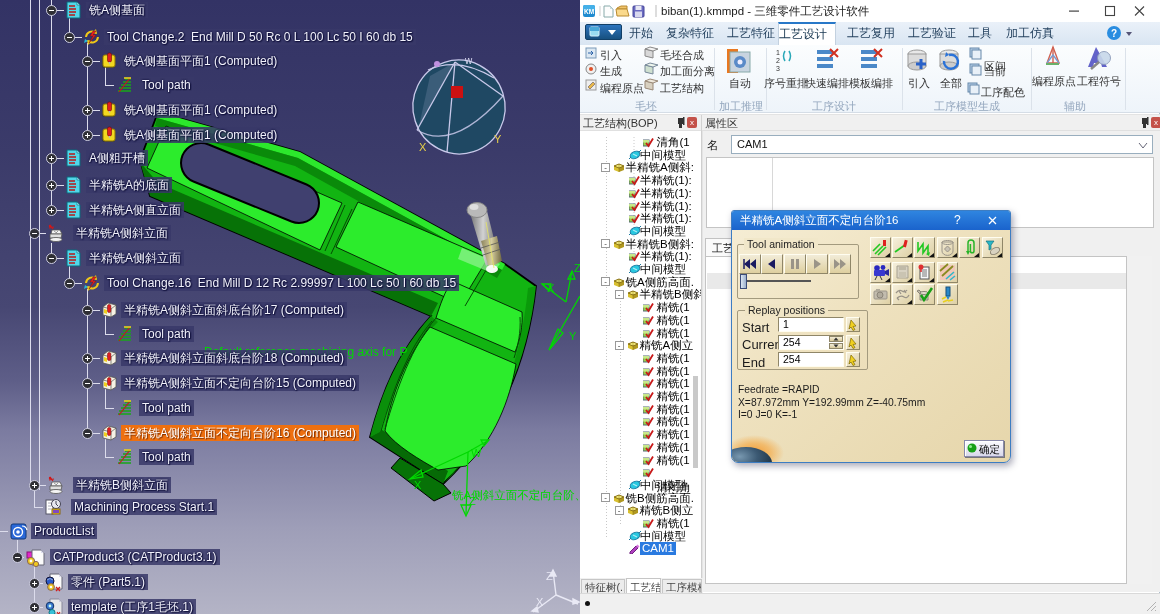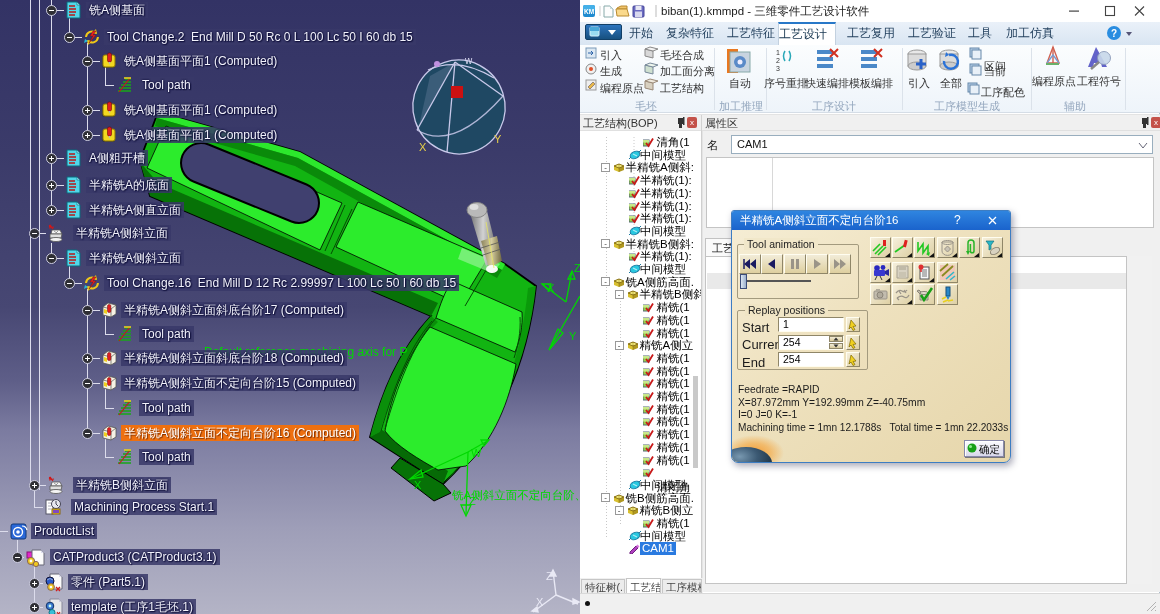--- a/index.html
+++ b/index.html
@@ -906,21 +906,20 @@
           </svg></div>
   <div class="ibtn" style="left:114px;top:123.5px;width:14px;height:15px"><svg width="12" height="13">
             <path d="M4 1l5 6-3 .5 2 3-2 1-2-3.5-2 2z" fill="#f0d020" stroke="#806800" stroke-width=".7"></path>
           </svg></div>
   <div class="ibtn" style="left:114px;top:140.5px;width:14px;height:15px"><svg width="12" height="13">
             <path d="M4 1l5 6-3 .5 2 3-2 1-2-3.5-2 2z" fill="#f0d020" stroke="#806800" stroke-width=".7"></path>
           </svg></div>
   <div class="dtext" style="left:6px;top:173px;font-size:10.3px">Feedrate =RAPID</div>
   <div class="dtext" style="left:6px;top:185.5px;font-size:10.3px">X=87.972mm Y=192.99mm Z=-40.75mm</div>
   <div class="dtext" style="left:6px;top:198px;font-size:10.3px">I=0 J=0 K=-1</div>
-  <div class="dtext" style="left:6px;top:210.5px;font-size:10.1px">Machining time = 1mn 12.1788s&nbsp;&nbsp; Total time = 1mn 22.2033s</div>
   <div style="position:absolute;left:232px;top:229px;width:40px;height:17px;background:linear-gradient(#fcfcff,#d8d8ea);border:1px solid #8888aa;box-shadow:inset 1px 1px 0 #fff,1px 1px 0 #777;font-size:10.5px;color:#000;text-align:right;padding:2px 3px 0 0">确定</div>
   <svg width="12" height="12" style="position:absolute;left:235px;top:232px">
           <circle cx="5" cy="5" r="4.5" fill="#18a018"></circle>
           <circle cx="3.5" cy="3.5" r="1.5" fill="#90e890"></circle>
         </svg>
   <div class="ibtn" style="left:138px;top:26px">
           <svg width="19" height="19" viewBox="0 0 19 19" style="position:absolute;left:0;top:0">
             <g stroke="#22c822" stroke-width="1.6" fill="none">
               <path d="M2 13l7-7M4 16l8-8M7 17l8-8"></path>
             </g>

